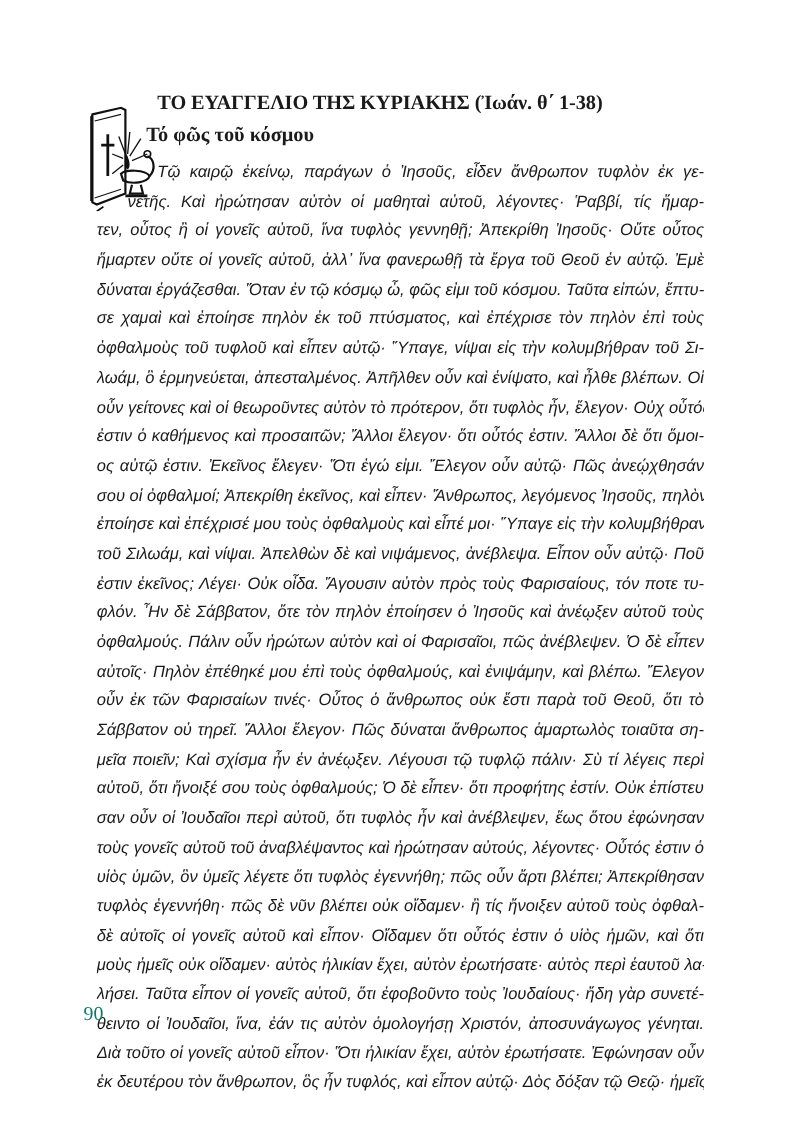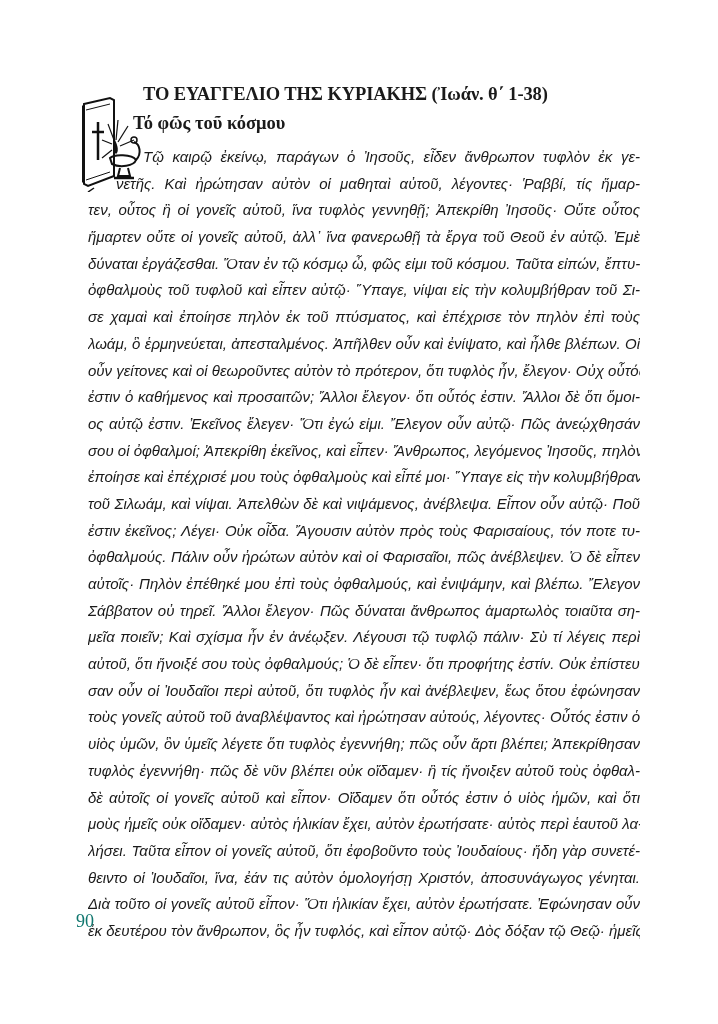--- a/index.html
+++ b/index.html
@@ -48,32 +48,34 @@
 
   <div class="heading">ΤΟ ΕΥΑΓΓΕΛΙΟ ΤΗΣ ΚΥΡΙΑΚΗΣ (Ἰωάν. θ΄ 1-38)</div>
   <div class="subheading">Τό φῶς τοῦ κόσμου</div>
 
   <div class="body-text">
     <span class="line first">Τῷ καιρῷ ἐκείνῳ, παράγων ὁ Ἰησοῦς, εἶδεν ἄνθρωπον τυφλὸν ἐκ γε-</span>
     <span class="line indent">νετῆς. Καὶ ἠρώτησαν αὐτὸν οἱ μαθηταὶ αὐτοῦ, λέγοντες· Ῥαββί, τίς ἥμαρ-</span>
     <span class="line">τεν, οὗτος ἢ οἱ γονεῖς αὐτοῦ, ἵνα τυφλὸς γεννηθῇ; Ἀπεκρίθη Ἰησοῦς· Οὔτε οὗτος</span>
     <span class="line">ἥμαρτεν οὔτε οἱ γονεῖς αὐτοῦ, ἀλλ᾽ ἵνα φανερωθῇ τὰ ἔργα τοῦ Θεοῦ ἐν αὐτῷ. Ἐμὲ</span>
     <span class="line">δύναται ἐργάζεσθαι. Ὅταν ἐν τῷ κόσμῳ ὦ, φῶς εἰμι τοῦ κόσμου. Ταῦτα εἰπών, ἔπτυ-</span>
+    <span class="line">σε χαμαὶ καὶ ἐποίησε πηλὸν ἐκ τοῦ πτύσματος, καὶ ἐπέχρισε τὸν πηλὸν ἐπὶ τοὺς</span>
     <span class="line">ὀφθαλμοὺς τοῦ τυφλοῦ καὶ εἶπεν αὐτῷ· Ὕπαγε, νίψαι εἰς τὴν κολυμβήθραν τοῦ Σι-</span>
-    <span class="line">σε χαμαὶ καὶ ἐποίησε πηλὸν ἐκ τοῦ πτύσματος, καὶ ἐπέχρισε τὸν πηλὸν ἐπὶ τοὺς</span>
     <span class="line">λωάμ, ὃ ἑρμηνεύεται, ἀπεσταλμένος. Ἀπῆλθεν οὖν καὶ ἐνίψατο, καὶ ἦλθε βλέπων. Οἱ</span>
     <span class="line">οὖν γείτονες καὶ οἱ θεωροῦντες αὐτὸν τὸ πρότερον, ὅτι τυφλὸς ἦν, ἔλεγον· Οὐχ οὗτός</span>
     <span class="line">ἐστιν ὁ καθήμενος καὶ προσαιτῶν; Ἄλλοι ἔλεγον· ὅτι οὗτός ἐστιν. Ἄλλοι δὲ ὅτι ὅμοι-</span>
     <span class="line">ος αὐτῷ ἐστιν. Ἐκεῖνος ἔλεγεν· Ὅτι ἐγώ εἰμι. Ἔλεγον οὖν αὐτῷ· Πῶς ἀνεῴχθησάν</span>
     <span class="line">σου οἱ ὀφθαλμοί; Ἀπεκρίθη ἐκεῖνος, καὶ εἶπεν· Ἄνθρωπος, λεγόμενος Ἰησοῦς, πηλὸν</span>
     <span class="line">ἐποίησε καὶ ἐπέχρισέ μου τοὺς ὀφθαλμοὺς καὶ εἶπέ μοι· Ὕπαγε εἰς τὴν κολυμβήθραν</span>
     <span class="line">τοῦ Σιλωάμ, καὶ νίψαι. Ἀπελθὼν δὲ καὶ νιψάμενος, ἀνέβλεψα. Εἶπον οὖν αὐτῷ· Ποῦ</span>
     <span class="line">ἐστιν ἐκεῖνος; Λέγει· Οὐκ οἶδα. Ἄγουσιν αὐτὸν πρὸς τοὺς Φαρισαίους, τόν ποτε τυ-</span>
+    <span class="line">φλόν. Ἦν δὲ Σάββατον, ὅτε τὸν πηλὸν ἐποίησεν ὁ Ἰησοῦς καὶ ἀνέῳξεν αὐτοῦ τοὺς</span>
     <span class="line">ὀφθαλμούς. Πάλιν οὖν ἠρώτων αὐτὸν καὶ οἱ Φαρισαῖοι, πῶς ἀνέβλεψεν. Ὁ δὲ εἶπεν</span>
     <span class="line">αὐτοῖς· Πηλὸν ἐπέθηκέ μου ἐπὶ τοὺς ὀφθαλμούς, καὶ ἐνιψάμην, καὶ βλέπω. Ἔλεγον</span>
+    <span class="line">οὖν ἐκ τῶν Φαρισαίων τινές· Οὗτος ὁ ἄνθρωπος οὐκ ἔστι παρὰ τοῦ Θεοῦ, ὅτι τὸ</span>
     <span class="line">Σάββατον οὐ τηρεῖ. Ἄλλοι ἔλεγον· Πῶς δύναται ἄνθρωπος ἁμαρτωλὸς τοιαῦτα ση-</span>
     <span class="line">μεῖα ποιεῖν; Καὶ σχίσμα ἦν ἐν ἀνέῳξεν. Λέγουσι τῷ τυφλῷ πάλιν· Σὺ τί λέγεις περὶ</span>
     <span class="line">αὐτοῦ, ὅτι ἤνοιξέ σου τοὺς ὀφθαλμούς; Ὁ δὲ εἶπεν· ὅτι προφήτης ἐστίν. Οὐκ ἐπίστευ-</span>
     <span class="line">σαν οὖν οἱ Ἰουδαῖοι περὶ αὐτοῦ, ὅτι τυφλὸς ἦν καὶ ἀνέβλεψεν, ἕως ὅτου ἐφώνησαν</span>
     <span class="line">τοὺς γονεῖς αὐτοῦ τοῦ ἀναβλέψαντος καὶ ἠρώτησαν αὐτούς, λέγοντες· Οὗτός ἐστιν ὁ</span>
     <span class="line">υἱὸς ὑμῶν, ὃν ὑμεῖς λέγετε ὅτι τυφλὸς ἐγεννήθη; πῶς οὖν ἄρτι βλέπει; Ἀπεκρίθησαν</span>
     <span class="line">τυφλὸς ἐγεννήθη· πῶς δὲ νῦν βλέπει οὐκ οἴδαμεν· ἢ τίς ἤνοιξεν αὐτοῦ τοὺς ὀφθαλ-</span>
     <span class="line">δὲ αὐτοῖς οἱ γονεῖς αὐτοῦ καὶ εἶπον· Οἴδαμεν ὅτι οὗτός ἐστιν ὁ υἱὸς ἡμῶν, καὶ ὅτι</span>
     <span class="line">μοὺς ἡμεῖς οὐκ οἴδαμεν· αὐτὸς ἡλικίαν ἔχει, αὐτὸν ἐρωτήσατε· αὐτὸς περὶ ἑαυτοῦ λα-</span>
     <span class="line">λήσει. Ταῦτα εἶπον οἱ γονεῖς αὐτοῦ, ὅτι ἐφοβοῦντο τοὺς Ἰουδαίους· ἤδη γὰρ συνετέ-</span>

